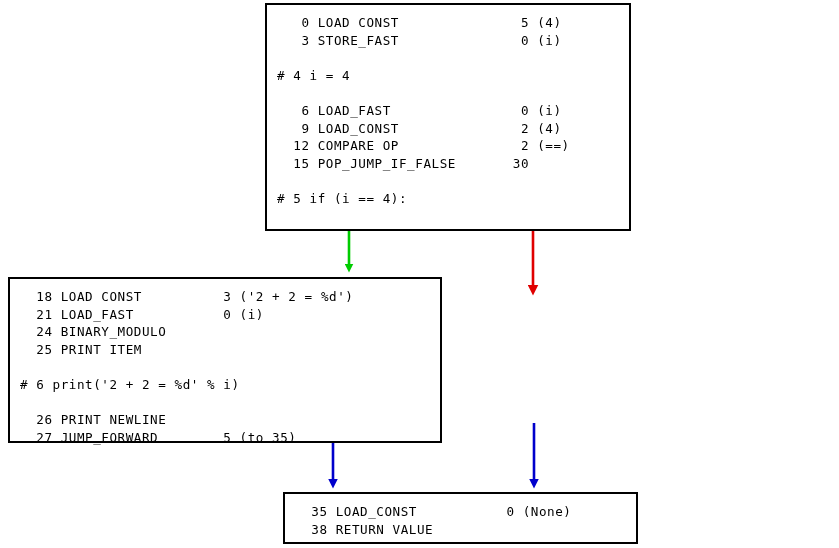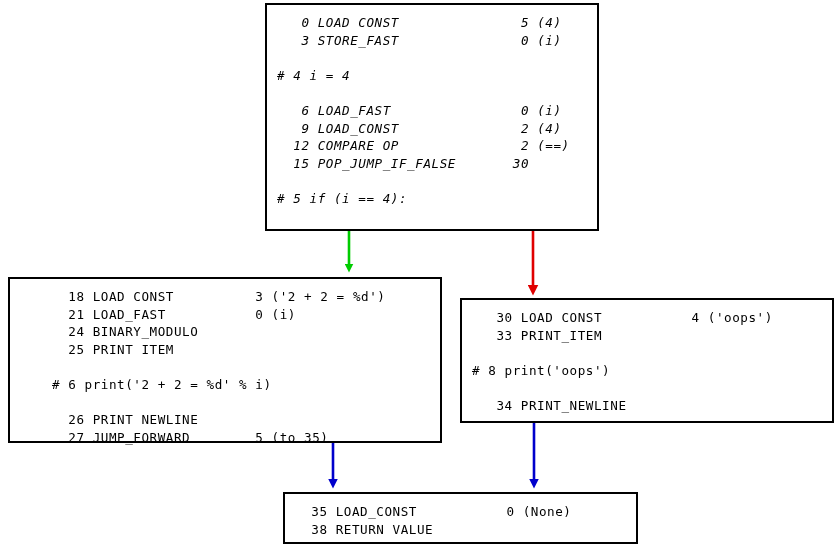--- a/index.html
+++ b/index.html
@@ -35,22 +35,22 @@
   }
   .edge-layer {
     position: absolute;
     left: 0;
     top: 0;
     width: 839px;
     height: 548px;
     pointer-events: none;
   }
   
-  #node-entry   { left: 265px; top: 3px;   width: 334px; height: 228px; font-style: italic; }
-  #node-true    { left: 8px;   top: 277px; width: 434px; height: 166px; padding-left: 32px; }
+  #node-entry   { left: 265px; top: 3px;   width: 366px; height: 228px; }
+  #node-true    { left: 8px;   top: 277px; width: 434px; height: 166px; }
   #node-false   { left: 460px; top: 298px; width: 374px; height: 125px; }
   #node-exit    { left: 259px; top: 492px; width: 355px; height: 52px; margin-left: 24px; }
 </style>
 </head>
 <body>
 
 <div id="canvas">
 
   <svg class="edge-layer" width="839" height="548" viewBox="0 0 839 548" xmlns="http://www.w3.org/2000/svg">
     <defs>
@@ -93,27 +93,19 @@
   21 LOAD_FAST           0 (i)
   24 BINARY_MODULO
   25 PRINT ITEM
 
 # 6 print('2 + 2 = %d' % i)
 
   26 PRINT NEWLINE
   27 JUMP_FORWARD        5 (to 35)</pre>
   </div>
 
-  <div class="cfg-node" id="node-false">
-    <pre class="node-body">   30 LOAD CONST           4 ('oops')
-   33 PRINT_ITEM
-
-# 8 print('oops')
-
-   34 PRINT_NEWLINE</pre>
-  </div>
 
   <div class="cfg-node" id="node-exit">
     <pre class="node-body">  35 LOAD_CONST           0 (None)
   38 RETURN VALUE</pre>
   </div>
 
 </div>
 
 </body></html>

